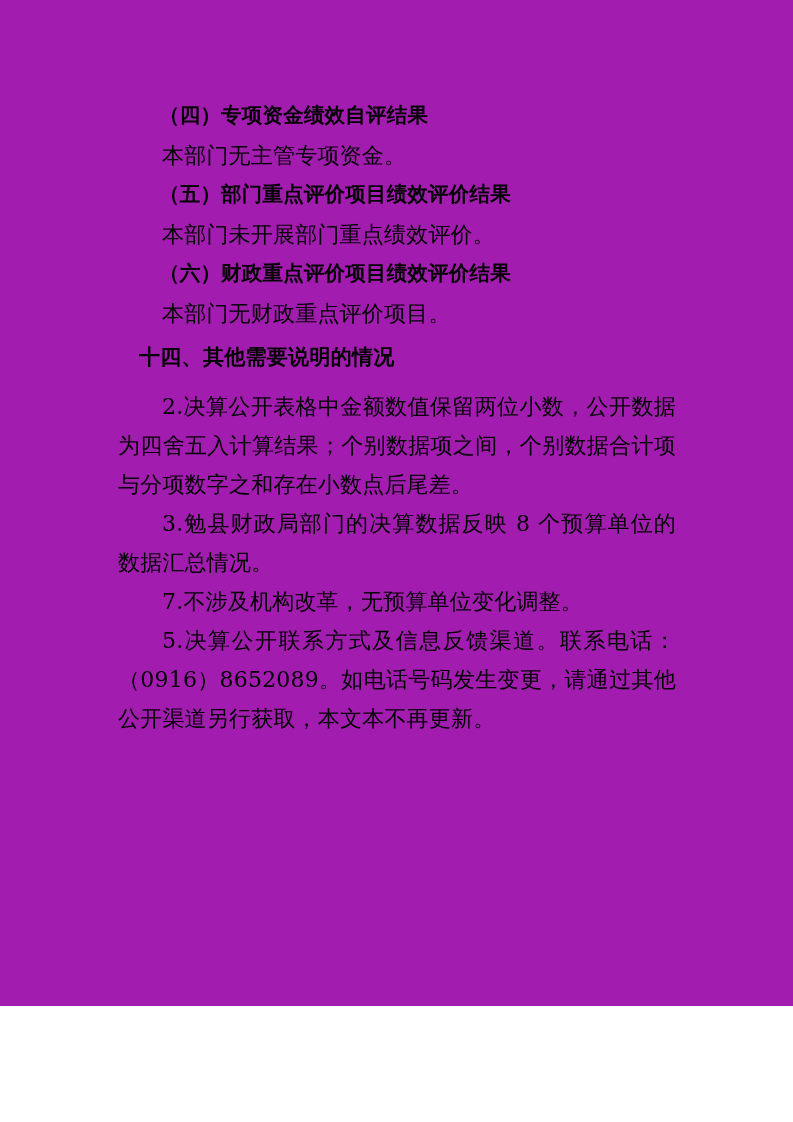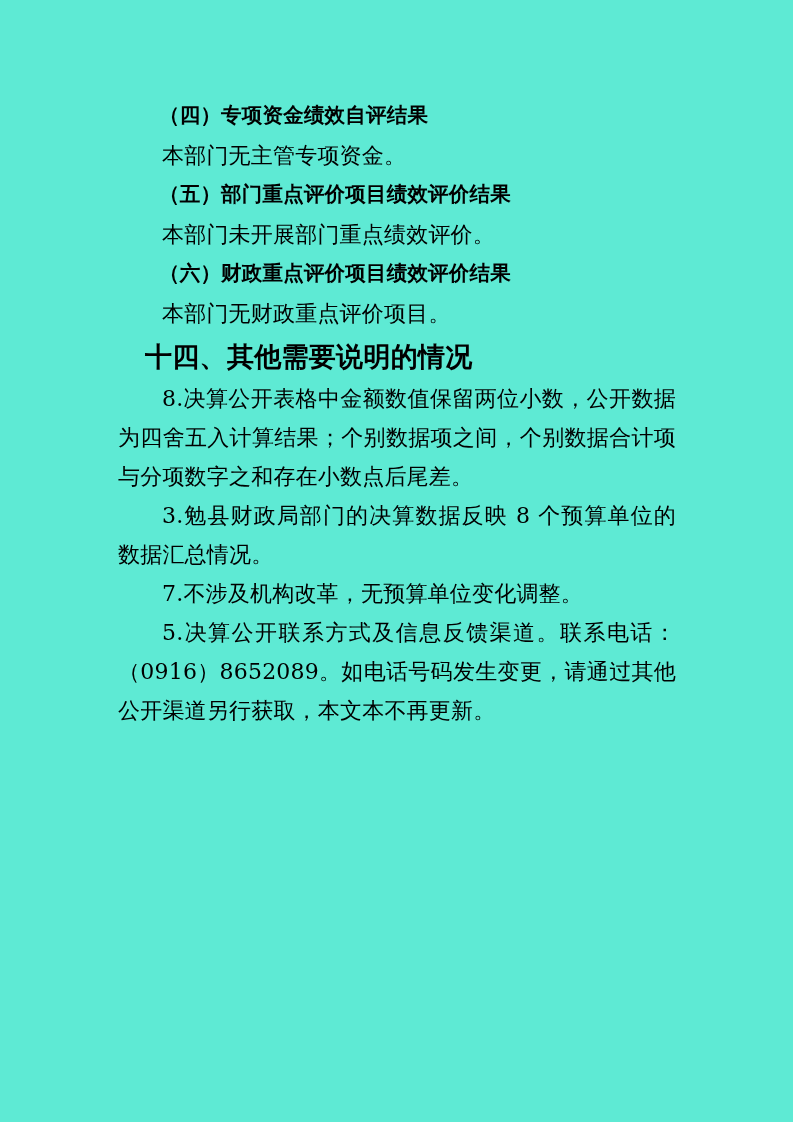--- a/index.html
+++ b/index.html
@@ -10,48 +10,48 @@
   body {
     width: 793px;
     height: 1122px;
     font-family: "DejaVu Serif", "Liberation Serif", serif;
     color: #000000;
     overflow: hidden;
   }
   .page {
     position: relative;
     width: 793px;
-    height: 1122px;
-    background: #5eead4;
+    height: 1006px;
+    background: #a21caf;
     box-sizing: border-box;
     padding: 96px 118px 0 118px;
   }
   .doc-body {
     width: 558px;
   }
   p {
     margin: 0;
     padding: 0;
   }
   .heading-sub {
     font-size: 20.5px;
     line-height: 39px;
     font-weight: bold;
     letter-spacing: 0.2px;
     text-indent: 2em;
     margin-bottom: 1px;
   }
   .heading-main {
-    font-size: 27px;
+    font-size: 21px;
     line-height: 40px;
     font-weight: bold;
     letter-spacing: 0.3px;
     text-indent: 1em;
     margin-top: 4px;
-    margin-bottom: 2px;
+    margin-bottom: 10px;
   }
   .para {
     font-size: 22px;
     line-height: 39px;
     text-indent: 2em;
     letter-spacing: 0.2px;
     text-align: justify;
     text-justify: inter-ideograph;
   }
 </style>
@@ -68,21 +68,21 @@
     <p class="heading-sub">（五）部门重点评价项目绩效评价结果</p>
 
     <p class="para">本部门未开展部门重点绩效评价。</p>
 
     <p class="heading-sub">（六）财政重点评价项目绩效评价结果</p>
 
     <p class="para">本部门无财政重点评价项目。</p>
 
     <p class="heading-main">十四、其他需要说明的情况</p>
 
-    <p class="para">8.决算公开表格中金额数值保留两位小数，公开数据为四舍五入计算结果；个别数据项之间，个别数据合计项与分项数字之和存在小数点后尾差。</p>
+    <p class="para">2.决算公开表格中金额数值保留两位小数，公开数据为四舍五入计算结果；个别数据项之间，个别数据合计项与分项数字之和存在小数点后尾差。</p>
 
 
     <p class="para">3.勉县财政局部门的决算数据反映 8 个预算单位的数据汇总情况。</p>
 
     <p class="para">7.不涉及机构改革，无预算单位变化调整。</p>
 
     <p class="para">5.决算公开联系方式及信息反馈渠道。联系电话：（0916）8652089。如电话号码发生变更，请通过其他公开渠道另行获取，本文本不再更新。</p>
 
   </div>
 </div>

